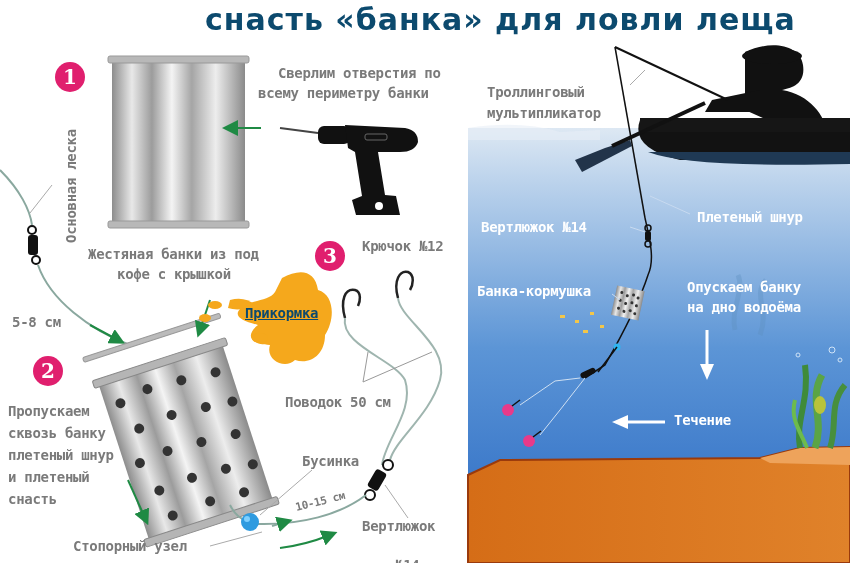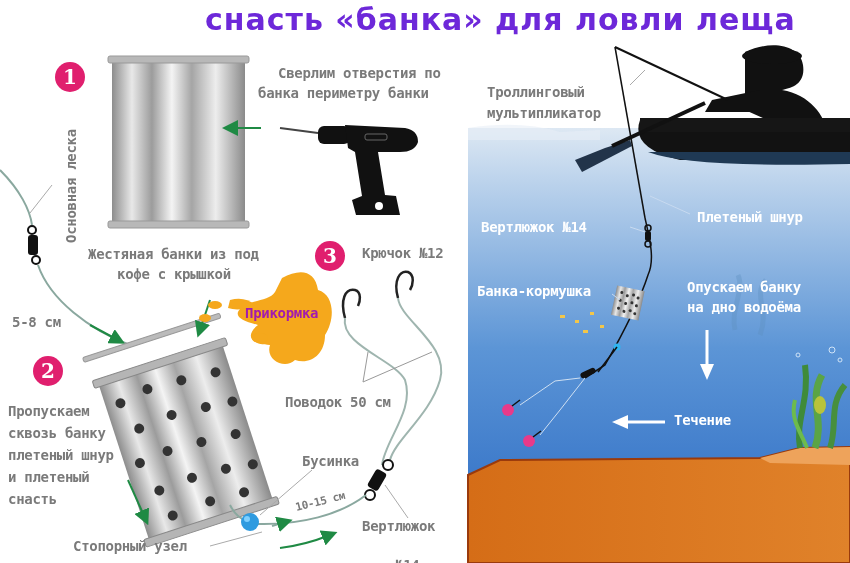--- a/index.html
+++ b/index.html
@@ -226,44 +226,44 @@
     <path d="M258,524 C300,525 340,515 366,495" stroke="#8aa89f" stroke-width="2" fill="none"></path>
     <circle cx="250" cy="522" r="9" fill="#2f9be0"></circle>
     <circle cx="247" cy="519" r="3" fill="#7fd0ff"></circle>
     <line x1="260" y1="515" x2="312" y2="470" stroke="#aaa" stroke-width="1"></line>
     <line x1="210" y1="546" x2="262" y2="532" stroke="#aaa" stroke-width="1"></line>
     <path d="M272,526 L285,522" stroke="#8aa89f" stroke-width="2" marker-end="url(#ag)"></path>
     <path d="M280,548 Q305,545 330,535" stroke="#1f8a44" stroke-width="2" fill="none" marker-end="url(#ag)"></path>
   </g>
 </svg>
 
-<div class="abs title" style="color:#6d28d9;">снасть «банка» для ловли леща</div>
+<div class="abs title" style="color:#0c4a6e;">снасть «банка» для ловли леща</div>
 
 <div class="step" style="left:55px;top:62px;background:#e01f6e;">1</div>
 <div class="step" style="left:33px;top:356px;background:#e01f6e;">2</div>
 <div class="step" style="left:315px;top:241px;background:#e01f6e;">3</div>
 
 <div class="lbl" style="left:262px;top:64px;margin-left:16px;">Сверлим отверстия по</div>
-<div class="lbl" style="left:258px;top:84px;">банка периметру банки</div>
+<div class="lbl" style="left:258px;top:84px;">всему периметру банки</div>
 
 <div class="lbl" style="left:88px;top:245px;">Жестяная банки из под</div>
 <div class="lbl" style="left:117px;top:265px;">кофе с крышкой</div>
 
 <div class="lbl" style="left:62px;top:133px;transform-origin:0 0;transform:rotate(-90deg) translate(-110px,0);">Основная леска</div>
 
 <div class="lbl" style="left:12px;top:313px;">5-8 см</div>
 
 <div class="lbl" style="left:8px;top:402px;">Пропускаем</div>
 <div class="lbl" style="left:8px;top:424px;">сквозь банку</div>
 <div class="lbl" style="left:8px;top:446px;">плетеный шнур</div>
 <div class="lbl" style="left:8px;top:468px;">и плетеный</div>
 <div class="lbl" style="left:8px;top:490px;">снасть</div>
 
-<div class="lbl" style="left:362px;top:244px;text-align:right;">Крючок №12</div>
-<div class="lbl" style="left:245px;top:304px;color:#a21caf;">Прикормка</div>
+<div class="lbl" style="left:362px;top:237px;text-align:right;">Крючок №12</div>
+<div class="lbl" style="left:245px;top:304px;color:#0c4a6e;text-decoration:underline;">Прикормка</div>
 <div class="lbl" style="left:285px;top:393px;">Поводок 50 см</div>
 <div class="lbl" style="left:302px;top:452px;">Бусинка</div>
 <div class="lbl" style="left:295px;top:492px;font-size:11px;transform:rotate(-14deg);">10-15 см</div>
 <div class="lbl" style="left:73px;top:537px;">Стопорный узел</div>
 <div class="lbl" style="left:362px;top:517px;">Вертлюжок</div>
 <div class="lbl" style="left:395px;top:539px;margin-top:17px;">№14</div>
 
 <div class="lbl" style="left:487px;top:83px;">Троллинговый</div>
 <div class="lbl" style="left:487px;top:104px;">мультипликатор</div>
 <div class="wlbl" style="left:697px;top:208px;">Плетеный шнур</div>

